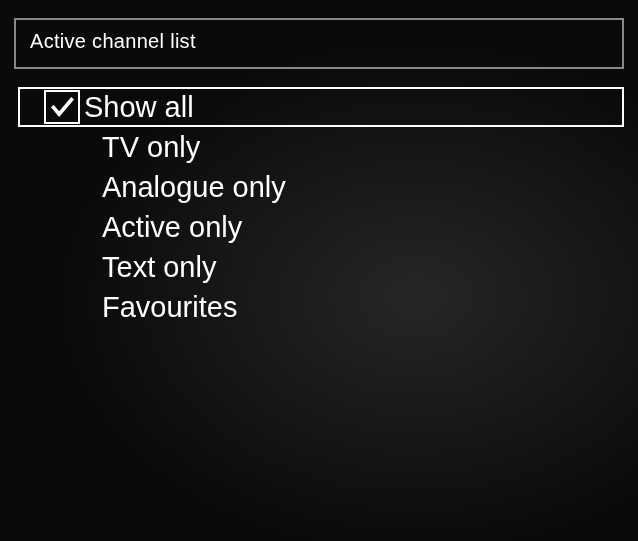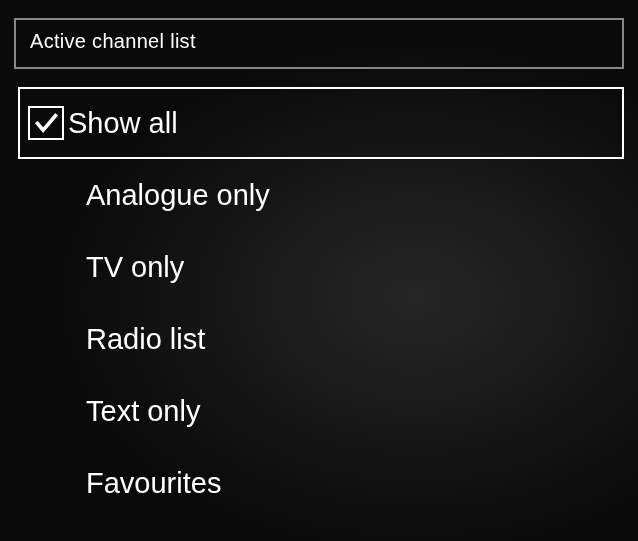--- a/index.html
+++ b/index.html
@@ -38,24 +38,24 @@
       font-size: 20px;
       font-weight: 400;
       letter-spacing: 0.3px;
     }
     .list {
       padding-left: 4px;
     }
     .list-item {
       display: flex;
       align-items: center;
-      height: 72px;
+      height: 40px;
       font-size: 29px;
       font-weight: 400;
-      padding-left: 8px;
+      padding-left: 24px;
     }
     .list-item.selected {
       border: 2px solid #fff;
     }
     .checkbox {
       width: 36px;
       height: 34px;
       border: 2px solid #fff;
       display: inline-flex;
       align-items: center;
@@ -90,31 +90,31 @@
         <svg viewBox="0 0 24 24" fill="none" stroke="#fff" stroke-width="3.2" stroke-linecap="square" stroke-linejoin="miter">
           <polyline points="4 12 9 18 20 5"></polyline>
         </svg>
       </span>
       <span class="label">Show all</span>
     </div>
 
 
     <div class="list-item">
       <span class="indent"></span>
+      <span class="label">TV only</span>
+    </div>
+
+    <div class="list-item">
+      <span class="indent"></span>
       <span class="label">Analogue only</span>
     </div>
 
     <div class="list-item">
       <span class="indent"></span>
-      <span class="label">TV only</span>
-    </div>
-
-    <div class="list-item">
-      <span class="indent"></span>
-      <span class="label">Radio list</span>
+      <span class="label">Active only</span>
     </div>
 
     <div class="list-item">
       <span class="indent"></span>
       <span class="label">Text only</span>
     </div>
 
     <div class="list-item">
       <span class="indent"></span>
       <span class="label">Favourites</span>

